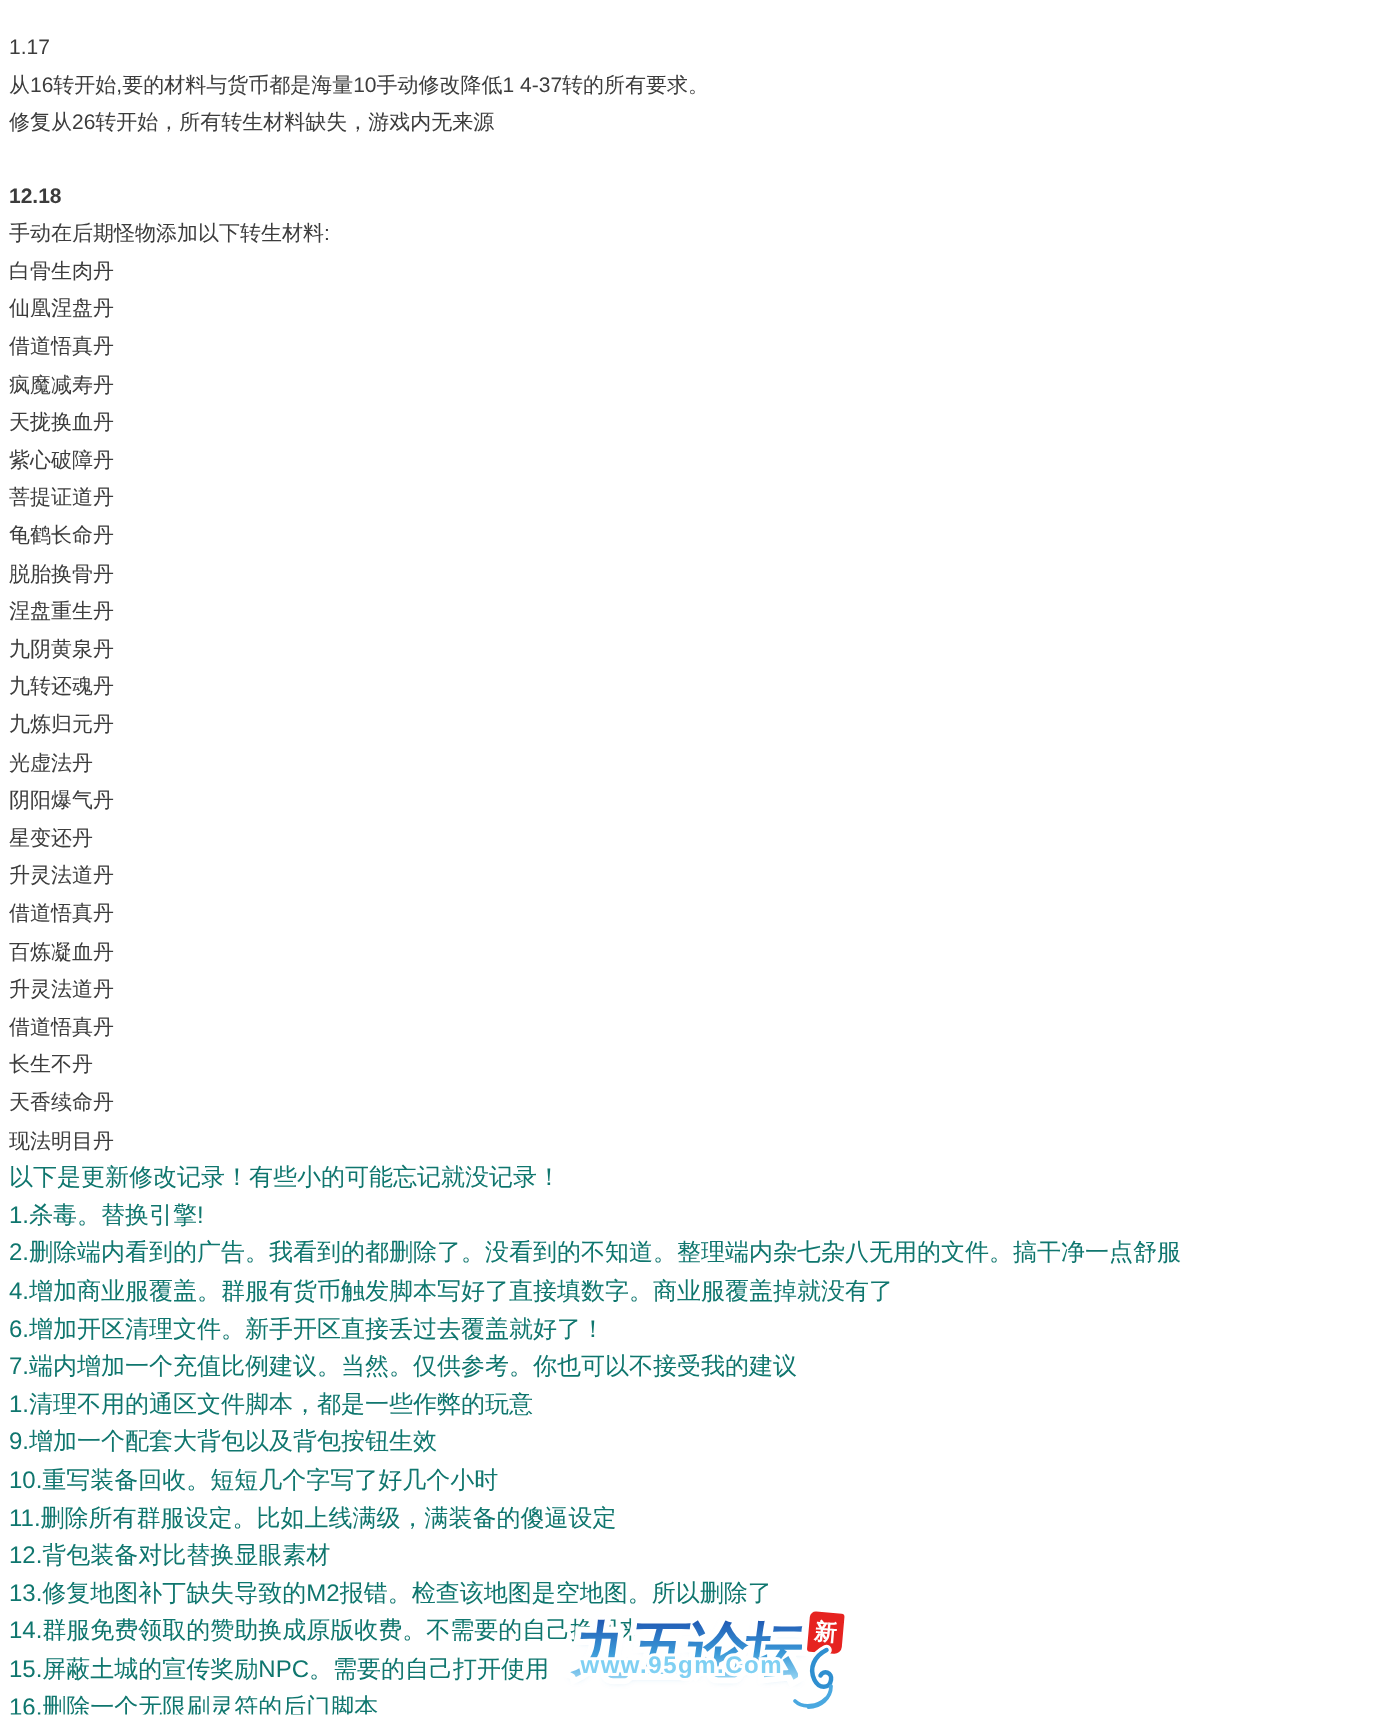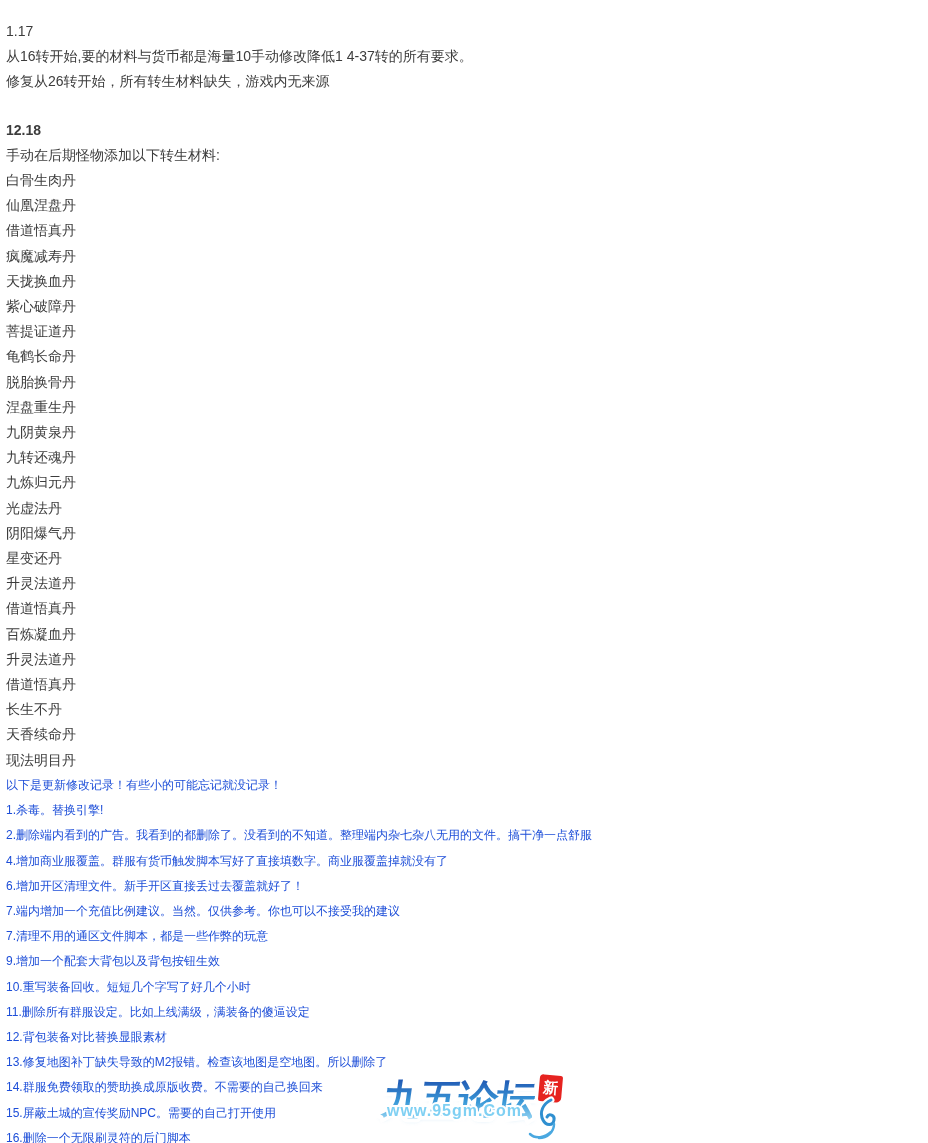--- a/index.html
+++ b/index.html
@@ -16,22 +16,22 @@
   }
   .line {
     margin: 0;
     font-size: 14px;
     line-height: 25.2px;
     color: #3c3c3c;
     white-space: nowrap;
   }
   .gap-before { margin-top: 23px; font-weight: bold; }
   .red {
-    color: #1d4ed8;
-    font-size: 12px;
+    color: #0f766e;
+    font-size: 16px;
   }
   
   .logo {
     position: absolute;
     left: 383px;
     top: 1072px;
     width: 190px;
     height: 71px;
   }
   .logo-main {
@@ -131,21 +131,21 @@
   <p class="line">长生不丹</p>
   <p class="line">天香续命丹</p>
   <p class="line">现法明目丹</p>
 
   <p class="line red">以下是更新修改记录！有些小的可能忘记就没记录！</p>
   <p class="line red">1.杀毒。替换引擎!</p>
   <p class="line red">2.删除端内看到的广告。我看到的都删除了。没看到的不知道。整理端内杂七杂八无用的文件。搞干净一点舒服</p>
   <p class="line red">4.增加商业服覆盖。群服有货币触发脚本写好了直接填数字。商业服覆盖掉就没有了</p>
   <p class="line red">6.增加开区清理文件。新手开区直接丢过去覆盖就好了！</p>
   <p class="line red">7.端内增加一个充值比例建议。当然。仅供参考。你也可以不接受我的建议</p>
-  <p class="line red">7.清理不用的通区文件脚本，都是一些作弊的玩意</p>
+  <p class="line red">1.清理不用的通区文件脚本，都是一些作弊的玩意</p>
   <p class="line red">9.增加一个配套大背包以及背包按钮生效</p>
   <p class="line red">10.重写装备回收。短短几个字写了好几个小时</p>
   <p class="line red">11.删除所有群服设定。比如上线满级，满装备的傻逼设定</p>
   <p class="line red">12.背包装备对比替换显眼素材</p>
   <p class="line red">13.修复地图补丁缺失导致的M2报错。检查该地图是空地图。所以删除了</p>
   <p class="line red">14.群服免费领取的赞助换成原版收费。不需要的自己换回来</p>
   <p class="line red">15.屏蔽土城的宣传奖励NPC。需要的自己打开使用</p>
   <p class="line red">16.删除一个无限刷灵符的后门脚本</p>
 </div>
 

